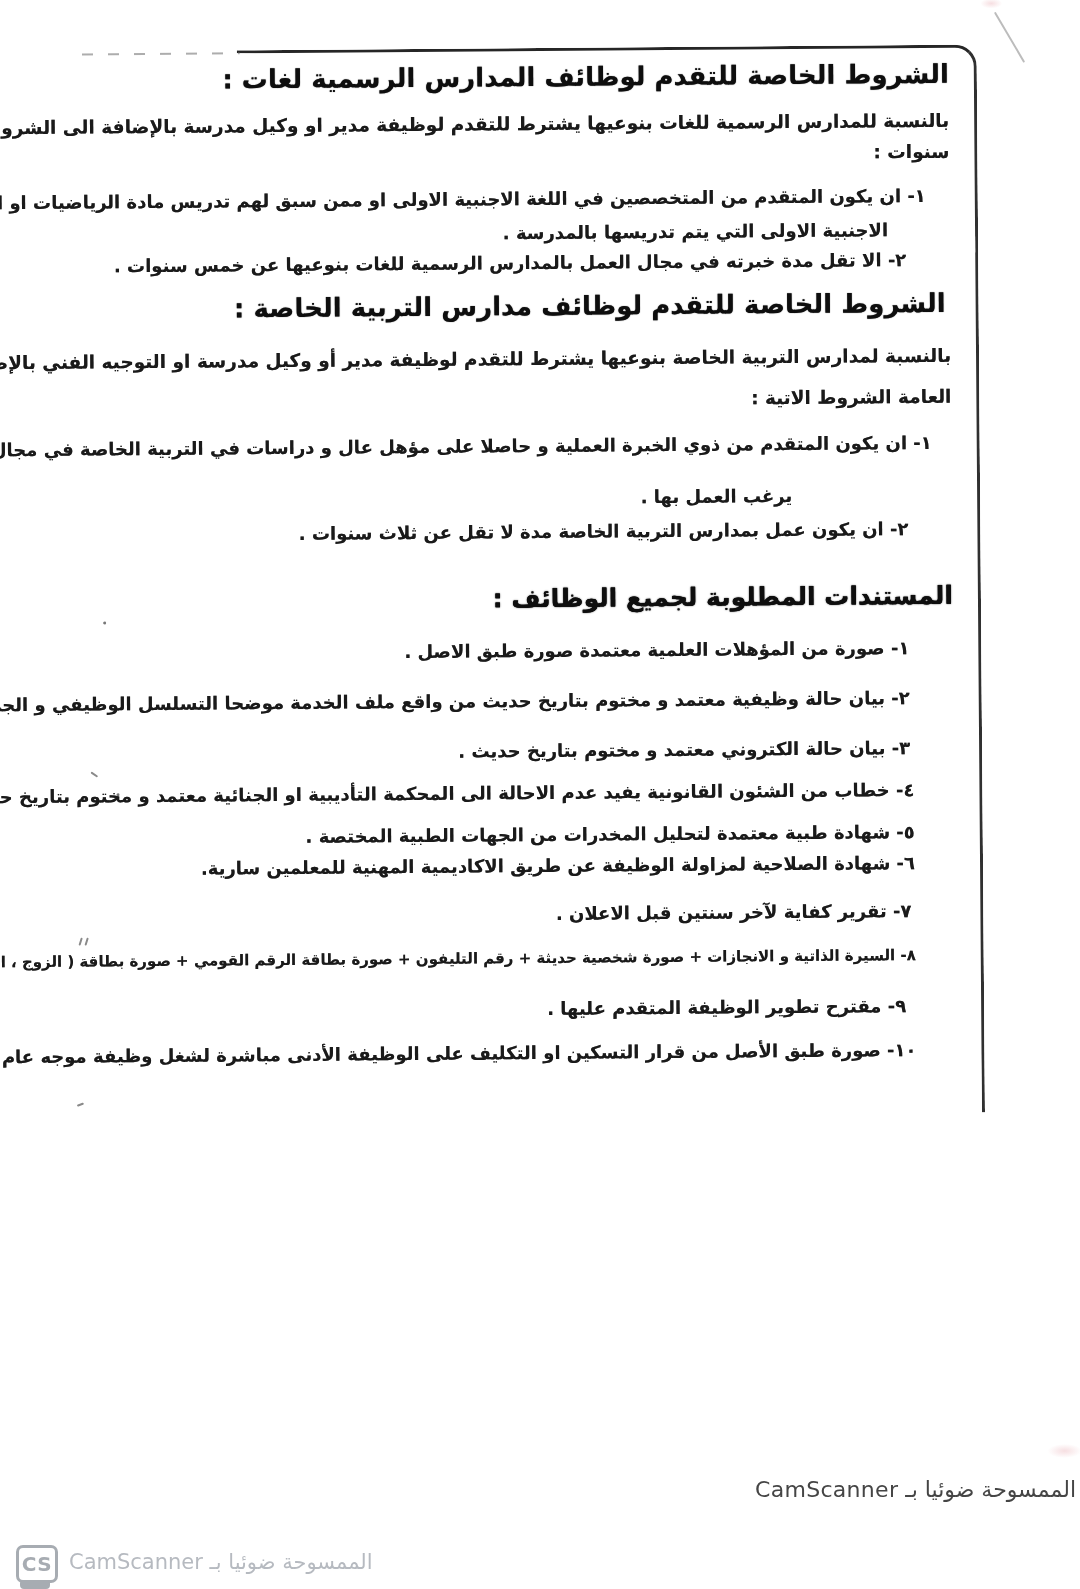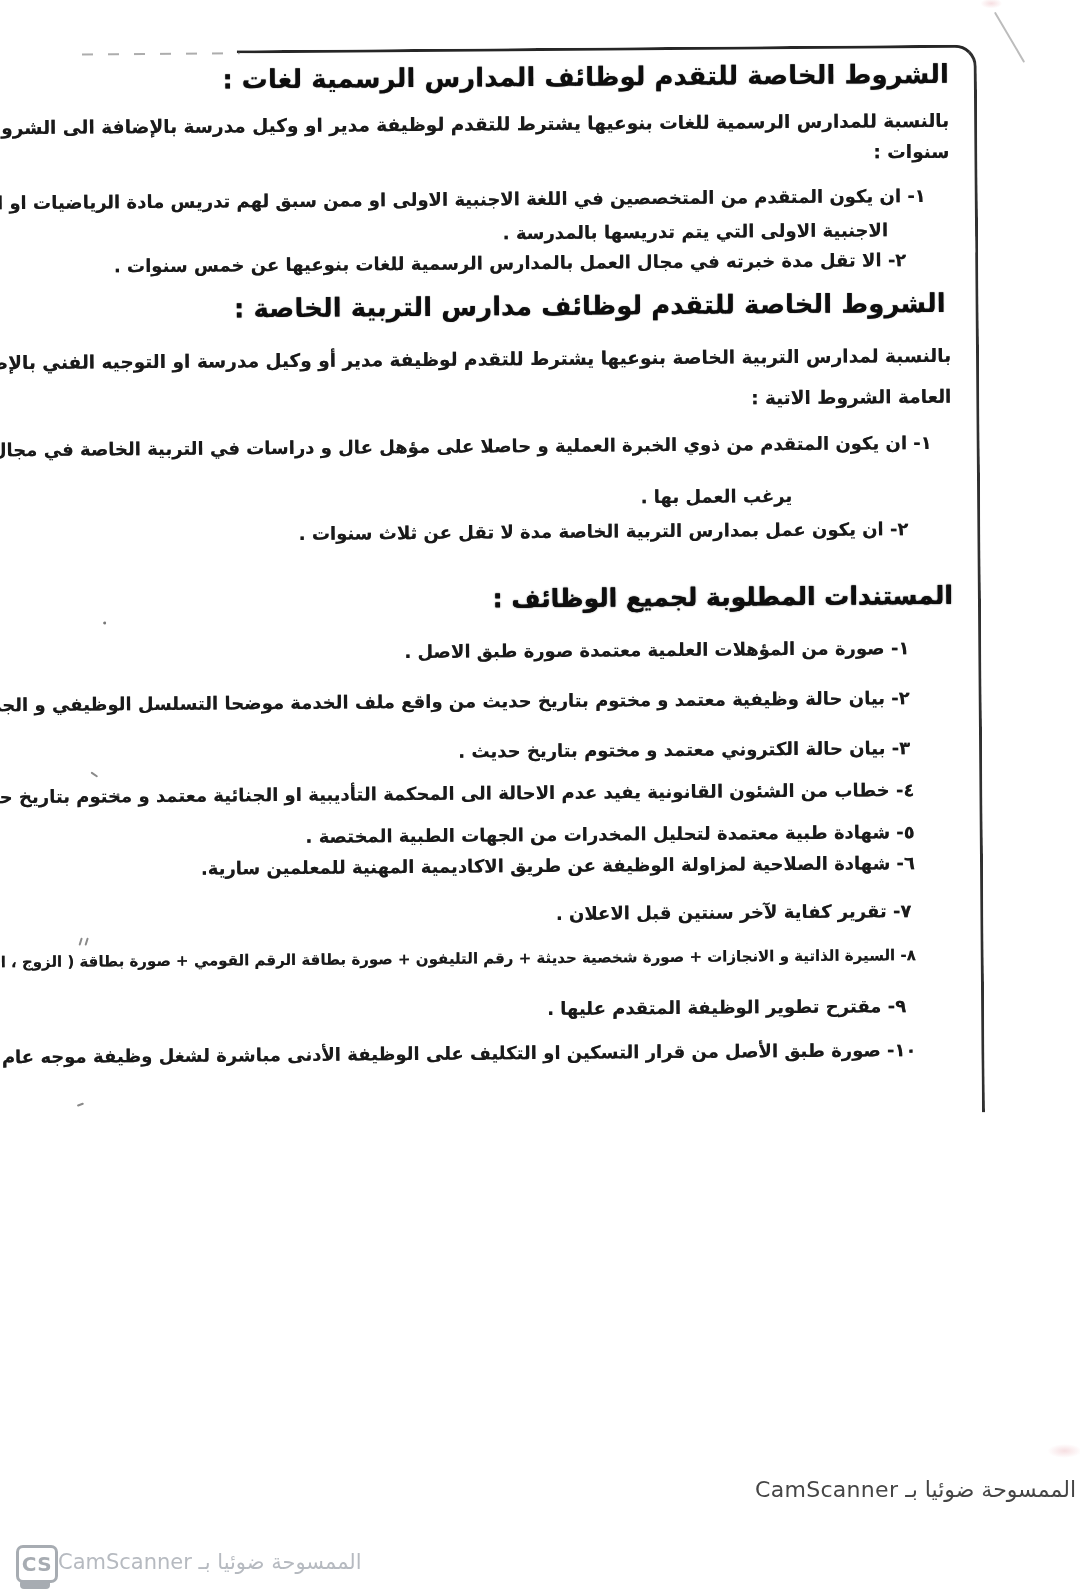--- a/index.html
+++ b/index.html
@@ -45,21 +45,21 @@
   .speck{position:absolute;background:#777;border-radius:50%;}
   .tick{position:absolute;background:#8a8a8a;border-radius:1px;}
 
   
   .wm-inline{
     position:absolute;top:1477px;right:4px;direction:rtl;white-space:nowrap;
     color:#454545;font-size:22px;font-weight:normal;letter-spacing:.3px;
   }
 
   
-  .footer{position:absolute;left:16px;top:1545px;display:flex;align-items:flex-start;}
+  .footer{position:absolute;left:16px;top:1545px;display:flex;align-items:flex-start;gap:11px;}
   .cs-logo{
     position:relative;width:42px;height:38px;border:3px solid #a7acb2;border-radius:7px;
     display:flex;align-items:center;justify-content:center;background:#fff;box-sizing:border-box;
   }
   .cs-logo span{color:#a7acb2;font-weight:bold;font-size:20px;letter-spacing:.5px;}
   .cs-logo::after{
     content:"";position:absolute;left:1px;bottom:-9px;width:30px;height:8px;
     background:#a7acb2;border-radius:2px 2px 4px 4px;
   }
   .footer-text{

